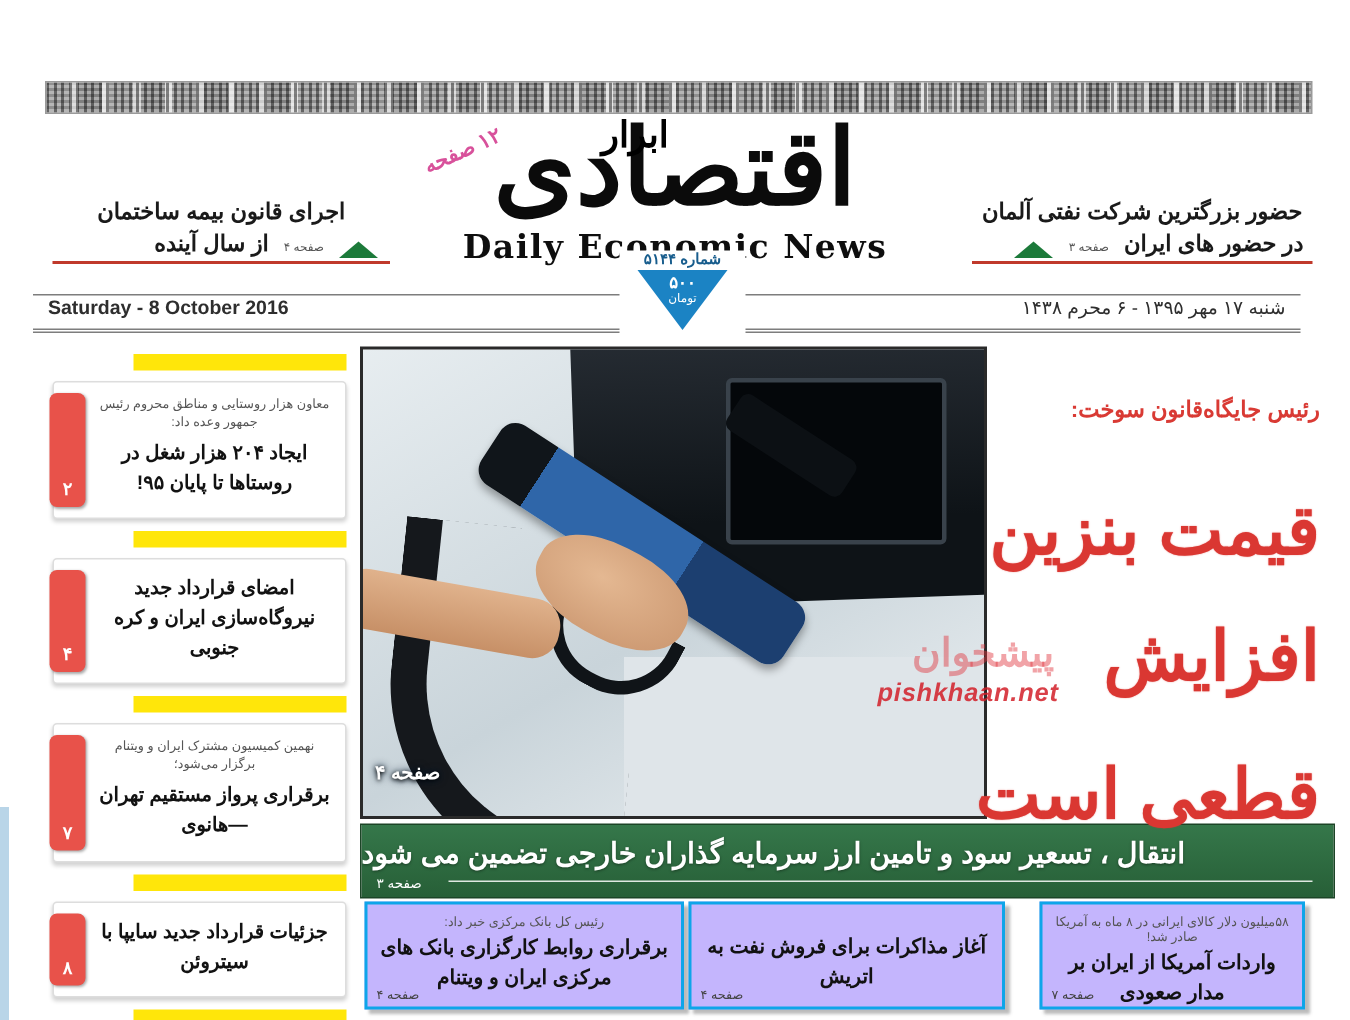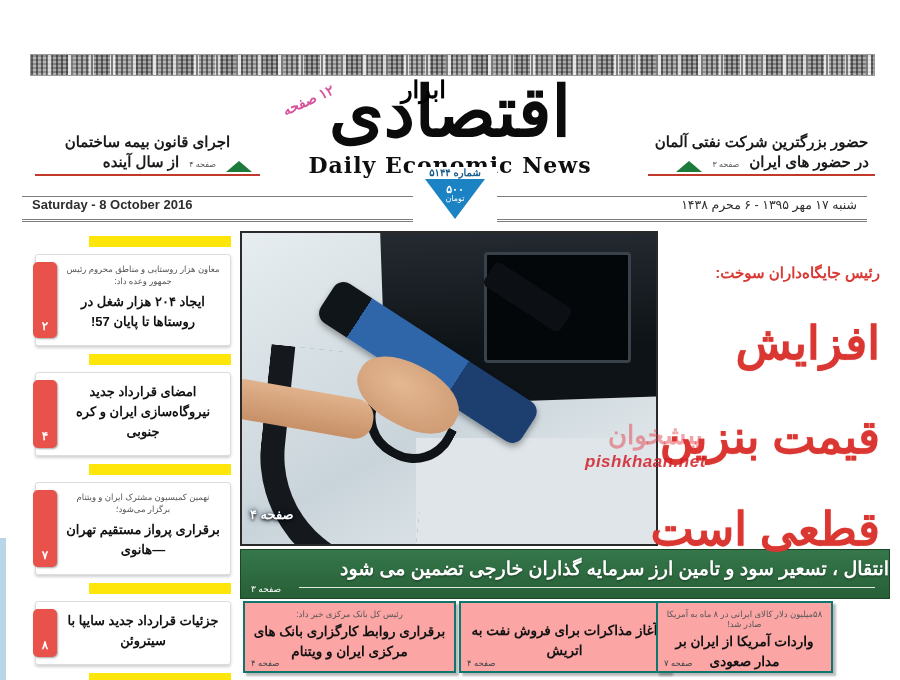--- a/index.html
+++ b/index.html
@@ -97,31 +97,31 @@
     box-sizing:border-box;padding-right:10px;}
   .lead-kicker{font-size:15px;font-weight:bold;color:#d93a34;margin-top:26px;white-space:nowrap;}
   .lead-line{font-size:46px;font-weight:bold;color:#da3732;line-height:1;white-space:nowrap;
     text-shadow:0 0 1px rgba(218,55,50,.6);}
   .lead-line.l1{margin-top:38px;}
   .lead-line.l2{margin-top:48px;}
   .lead-line.l3{margin-top:46px;text-align:right;}
   
   .banner{position:absolute;left:240px;top:549px;width:650px;height:50px;box-sizing:border-box;z-index:2;
     background:linear-gradient(#35774a,#275f37);border:1px solid #1c4527;}
-  .banner-text{text-align:right;color:#fff;font-weight:bold;font-size:19px;margin-top:7px;direction:rtl;
+  .banner-text{text-align:left;color:#fff;font-weight:bold;font-size:19px;margin-top:7px;direction:rtl;
     text-shadow:0 1px 2px rgba(0,0,0,.4);}
   .banner-page{position:absolute;left:10px;bottom:4px;color:#fff;font-size:9px;direction:rtl;}
   .banner-rule{position:absolute;left:58px;right:14px;bottom:10px;border-top:1px solid rgba(255,255,255,.85);}
   
-  .story-box{position:absolute;top:601px;height:72px;box-sizing:border-box;background:#fca5a5;
-    border:2px solid #0f766e;box-shadow:3px 3px 2px rgba(60,60,60,.35);
+  .story-box{position:absolute;top:601px;height:72px;box-sizing:border-box;background:#c4b5fd;
+    border:2px solid #0ea5e9;box-shadow:3px 3px 2px rgba(60,60,60,.35);
     text-align:center;direction:rtl;padding:6px 8px;}
   .story-left{left:243px;width:213px;}
   .story-mid{left:459px;width:211px;padding-top:18px;}
-  .story-right{left:656px;width:177px;}
+  .story-right{left:693px;width:177px;}
   .box-kicker{font-size:8.5px;color:#555;margin-bottom:3px;}
   .box-title{font-size:13.5px;font-weight:bold;color:#121212;line-height:1.5;text-align:center;}
   .box-page{position:absolute;left:6px;bottom:3px;font-size:8.5px;color:#444;direction:rtl;}
   
   .edge-band{position:absolute;left:0;top:538px;width:6px;height:142px;background:#b9d5e8;}
 </style>
 </head>
 <body>
 
 <div class="ornament"></div>
@@ -166,21 +166,21 @@
 </div>
 
 <div class="sidebar">
   <div class="ribbon"></div>
 
   <div class="news-card">
     <div class="card-tab">
       <div class="card-num">۲</div>
     </div>
     <div class="card-kicker">معاون هزار روستایی و مناطق محروم رئیس جمهور وعده داد:</div>
-    <div class="card-title">ایجاد ۲۰۴ هزار شغل در روستاها تا پایان 57!</div>
+    <div class="card-title">ایجاد ۲۰۴ هزار شغل در روستاها تا پایان ۹۵!</div>
   </div>
   <div class="ribbon"></div>
 
   <div class="news-card">
     <div class="card-tab">
       <div class="card-num">۴</div>
     </div>
     <div class="card-title">امضای قرارداد جدید نیروگاه‌سازی ایران و کره جنوبی</div>
   </div>
   <div class="ribbon"></div>
@@ -213,23 +213,23 @@
   <div class="ph-arm"></div>
   <div class="ph-nozzle"></div>
   <div class="ph-nozzle-top"></div>
   <div class="ph-hand"></div>
   <div class="ph-page-label">صفحه ۴</div>
 </div>
 <div class="wm-fa">پیشخوان</div>
 <div class="wm-en">pishkhaan.net</div>
 
 <div class="headline-col">
-  <div class="lead-kicker">رئیس جایگاه‌داران سوخت:</div>
+  <div class="lead-kicker">رئیس جایگاه‌قانون سوخت:</div>
+  <div class="lead-line l2">قیمت بنزین</div>
   <div class="lead-line l1">افزایش</div>
-  <div class="lead-line l2">قیمت بنزین</div>
   <div class="lead-line l3">قطعی است</div>
 </div>
 
 <div class="banner">
   <div class="banner-text">انتقال ، تسعیر سود و تامین ارز سرمایه گذاران خارجی تضمین می شود</div>
   <div class="banner-page">صفحه ۳</div>
   <div class="banner-rule"></div>
 </div>
 
 <div class="story-box story-left">

